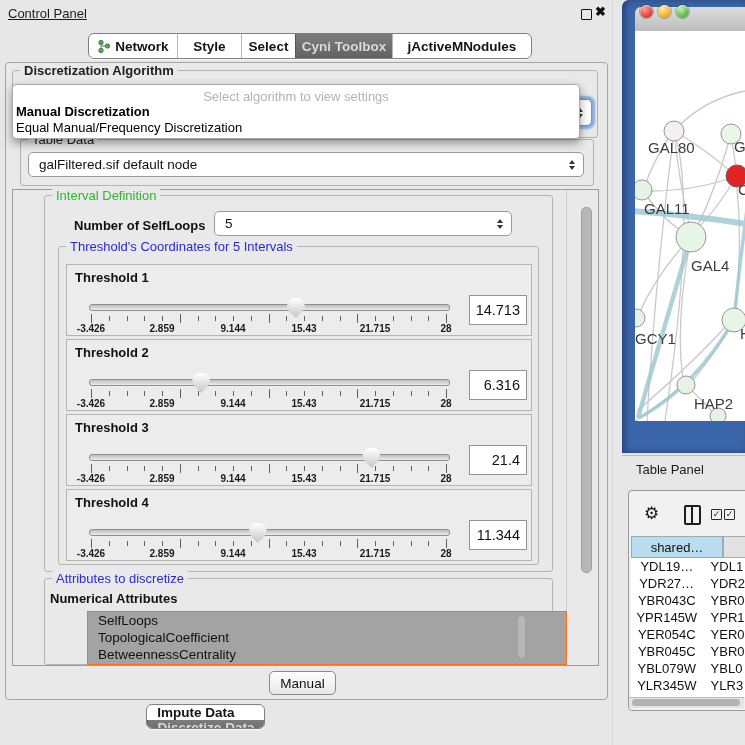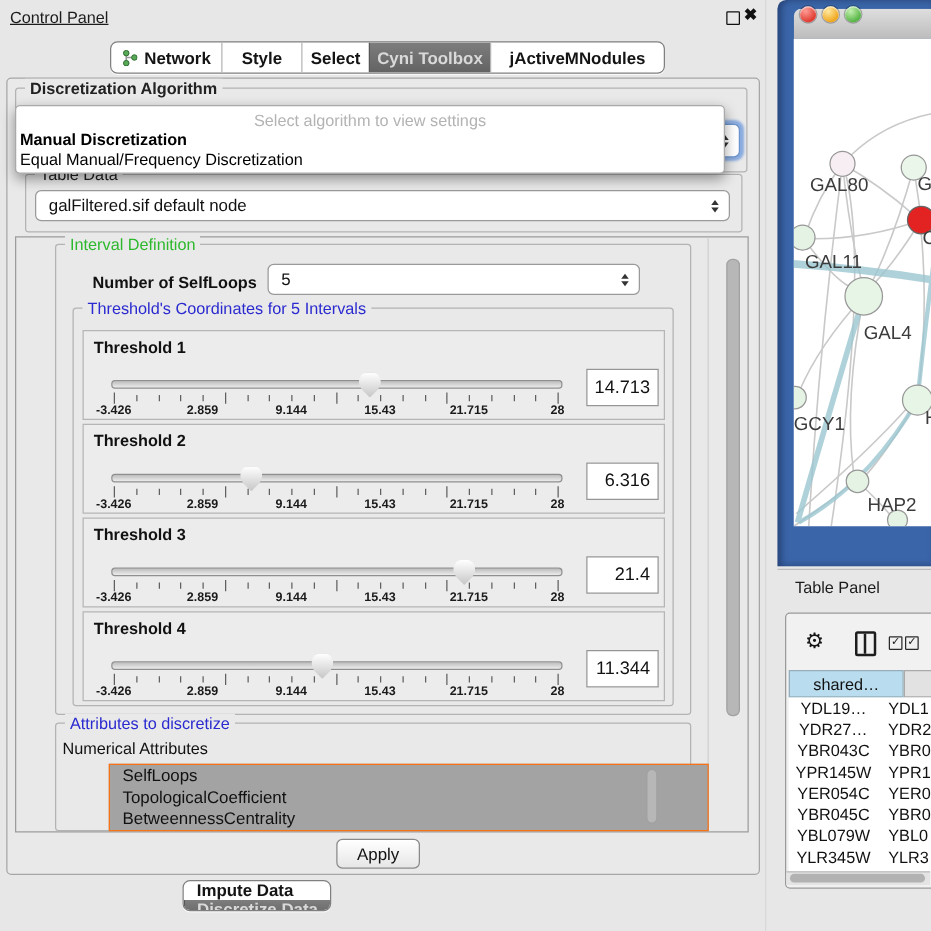--- a/index.html
+++ b/index.html
@@ -323,29 +323,29 @@
         <span style="left:80%">21.715</span>
         <span style="left:100%">28</span>
       </div>
     </div>
     <div class="vbox">11.344</div>
   </div>
 
   <div class="group" style="left:44px;top:578px;width:507px;height:85px;">
     <span class="gtitle t-blue">Attributes to discretize</span>
   </div>
-  <div class="abs" style="left:50px;top:591px;font-size:13px;font-weight:normal;color:#111;">Numerical Attributes</div>
+  <div class="abs" style="left:50px;top:591px;font-size:13px;font-weight:bold;color:#111;">Numerical Attributes</div>
   <div class="attr-list">
     <div class="it">SelfLoops</div>
     <div class="it">TopologicalCoefficient</div>
     <div class="it">BetweennessCentrality</div>
   </div>
   <div class="sthumb" style="left:517px;top:615px;width:9px;height:44px;"></div>
 
-  <div class="btn" style="left:269px;top:671px;width:65px;height:22px;">Apply</div>
+  <div class="btn" style="left:269px;top:671px;width:65px;height:22px;">Manual</div>
 
   <div class="seg" style="left:146px;top:704px;height:23px;flex-direction:column;">
     <div class="s" style="width:98px;">
       <span>Impute Data</span>
     </div>
     <div class="s sel" style="width:117px;">
       <span>Discretize Data</span>
     </div>
     <div class="s" style="width:110px;">
       <span>Infer Network</span>

